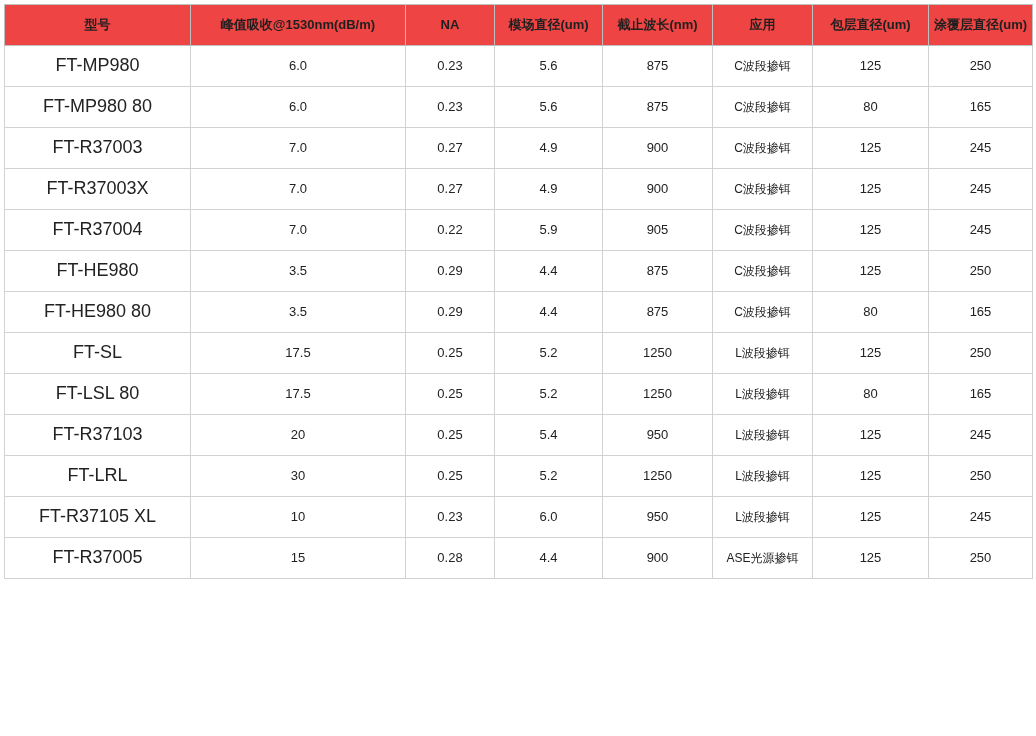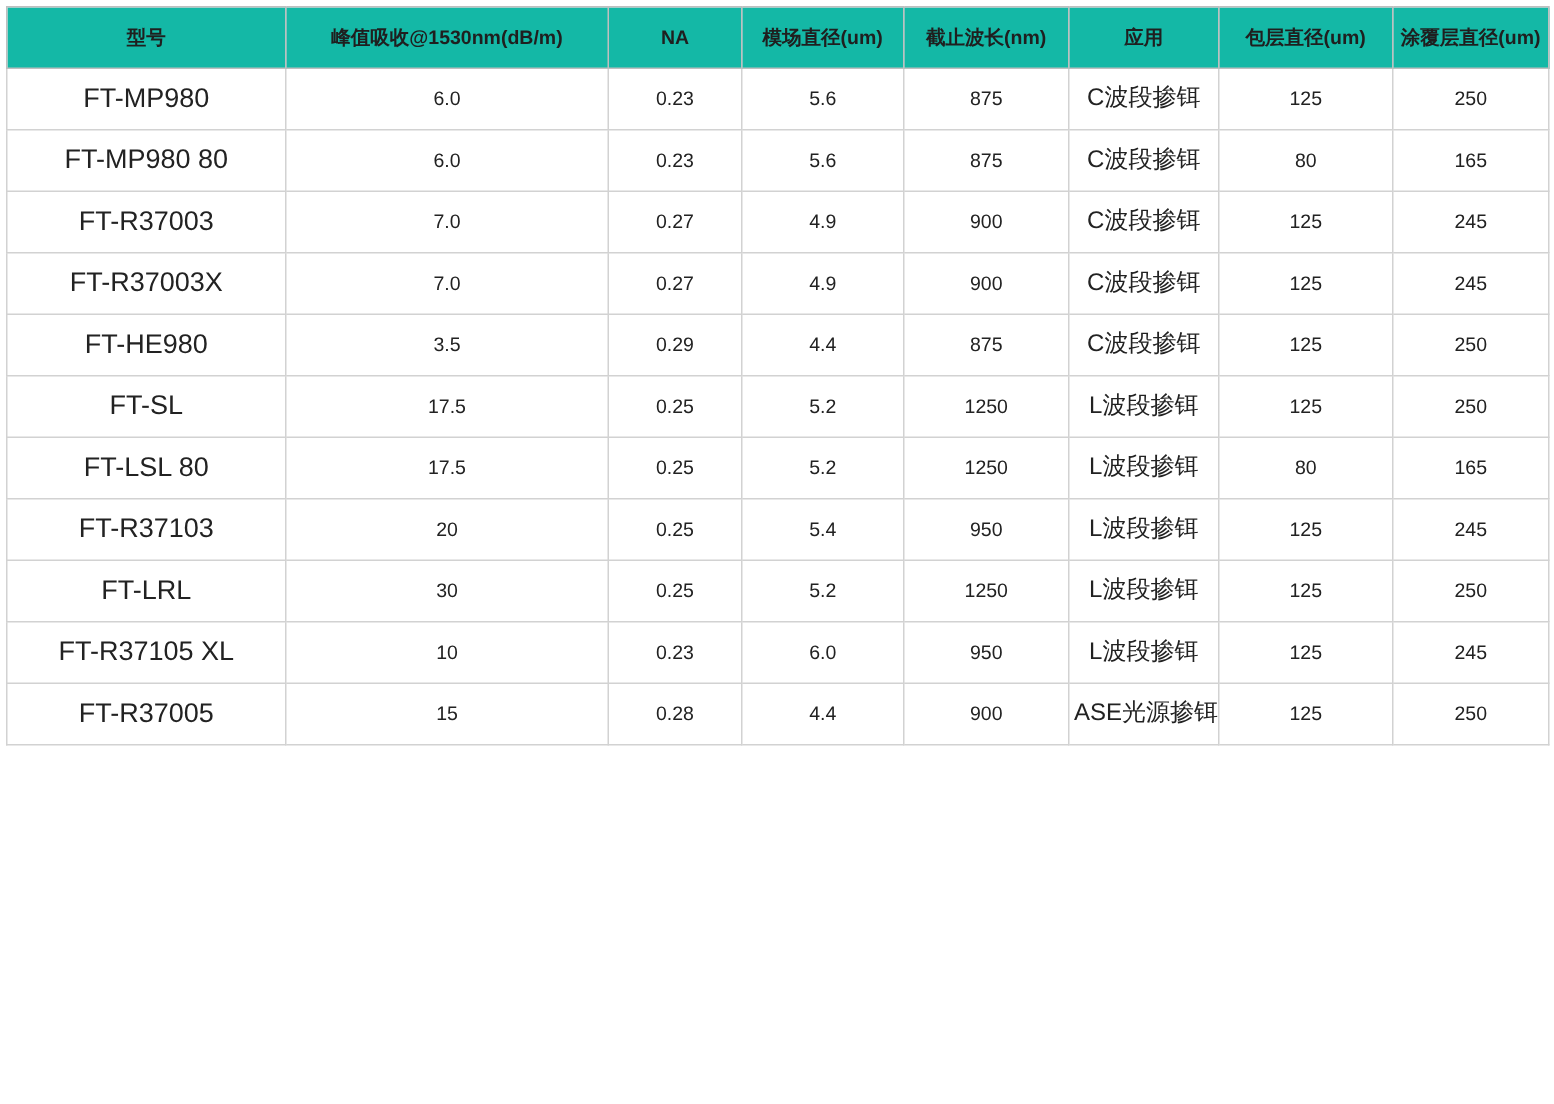--- a/index.html
+++ b/index.html
@@ -27,21 +27,21 @@
   table.spec-table col.c0 { width: 186px; }
   table.spec-table col.c1 { width: 215px; }
   table.spec-table col.c2 { width: 89px; }
   table.spec-table col.c3 { width: 108px; }
   table.spec-table col.c4 { width: 110px; }
   table.spec-table col.c5 { width: 100px; }
   table.spec-table col.c6 { width: 116px; }
   table.spec-table col.c7 { width: 104px; }
 
   table.spec-table thead th {
-    background: #14b8a6;
+    background: #ef4444;
     border: 1px solid #bfbfbf;
     height: 36px;
     font-weight: bold;
     font-size: 13px;
     color: #1f1f1f;
     text-align: center;
     vertical-align: middle;
     padding: 2px 3px;
     line-height: 1.2;
   }
@@ -55,21 +55,21 @@
     color: #222222;
     background: #ffffff;
     line-height: 1.2;
     white-space: nowrap;
     overflow: hidden;
   }
   table.spec-table tbody td.model {
     font-size: 18px;
   }
   table.spec-table tbody td.app {
-    font-size: 16px;
+    font-size: 12px;
   }
 </style>
 </head>
 <body>
 
 <div class="table-wrap">
   <table class="spec-table">
     <colgroup>
       <col class="c0">
         <col class="c1">
@@ -127,28 +127,48 @@
         <td class="model">FT-R37003X</td>
         <td>7.0</td>
         <td>0.27</td>
         <td>4.9</td>
         <td>900</td>
         <td class="app">C波段掺铒</td>
         <td>125</td>
         <td>245</td>
       </tr>
       <tr>
+        <td class="model">FT-R37004</td>
+        <td>7.0</td>
+        <td>0.22</td>
+        <td>5.9</td>
+        <td>905</td>
+        <td class="app">C波段掺铒</td>
+        <td>125</td>
+        <td>245</td>
+      </tr>
+      <tr>
         <td class="model">FT-HE980</td>
         <td>3.5</td>
         <td>0.29</td>
         <td>4.4</td>
         <td>875</td>
         <td class="app">C波段掺铒</td>
         <td>125</td>
         <td>250</td>
+      </tr>
+      <tr>
+        <td class="model">FT-HE980 80</td>
+        <td>3.5</td>
+        <td>0.29</td>
+        <td>4.4</td>
+        <td>875</td>
+        <td class="app">C波段掺铒</td>
+        <td>80</td>
+        <td>165</td>
       </tr>
       <tr>
         <td class="model">FT-SL</td>
         <td>17.5</td>
         <td>0.25</td>
         <td>5.2</td>
         <td>1250</td>
         <td class="app">L波段掺铒</td>
         <td>125</td>
         <td>250</td>

